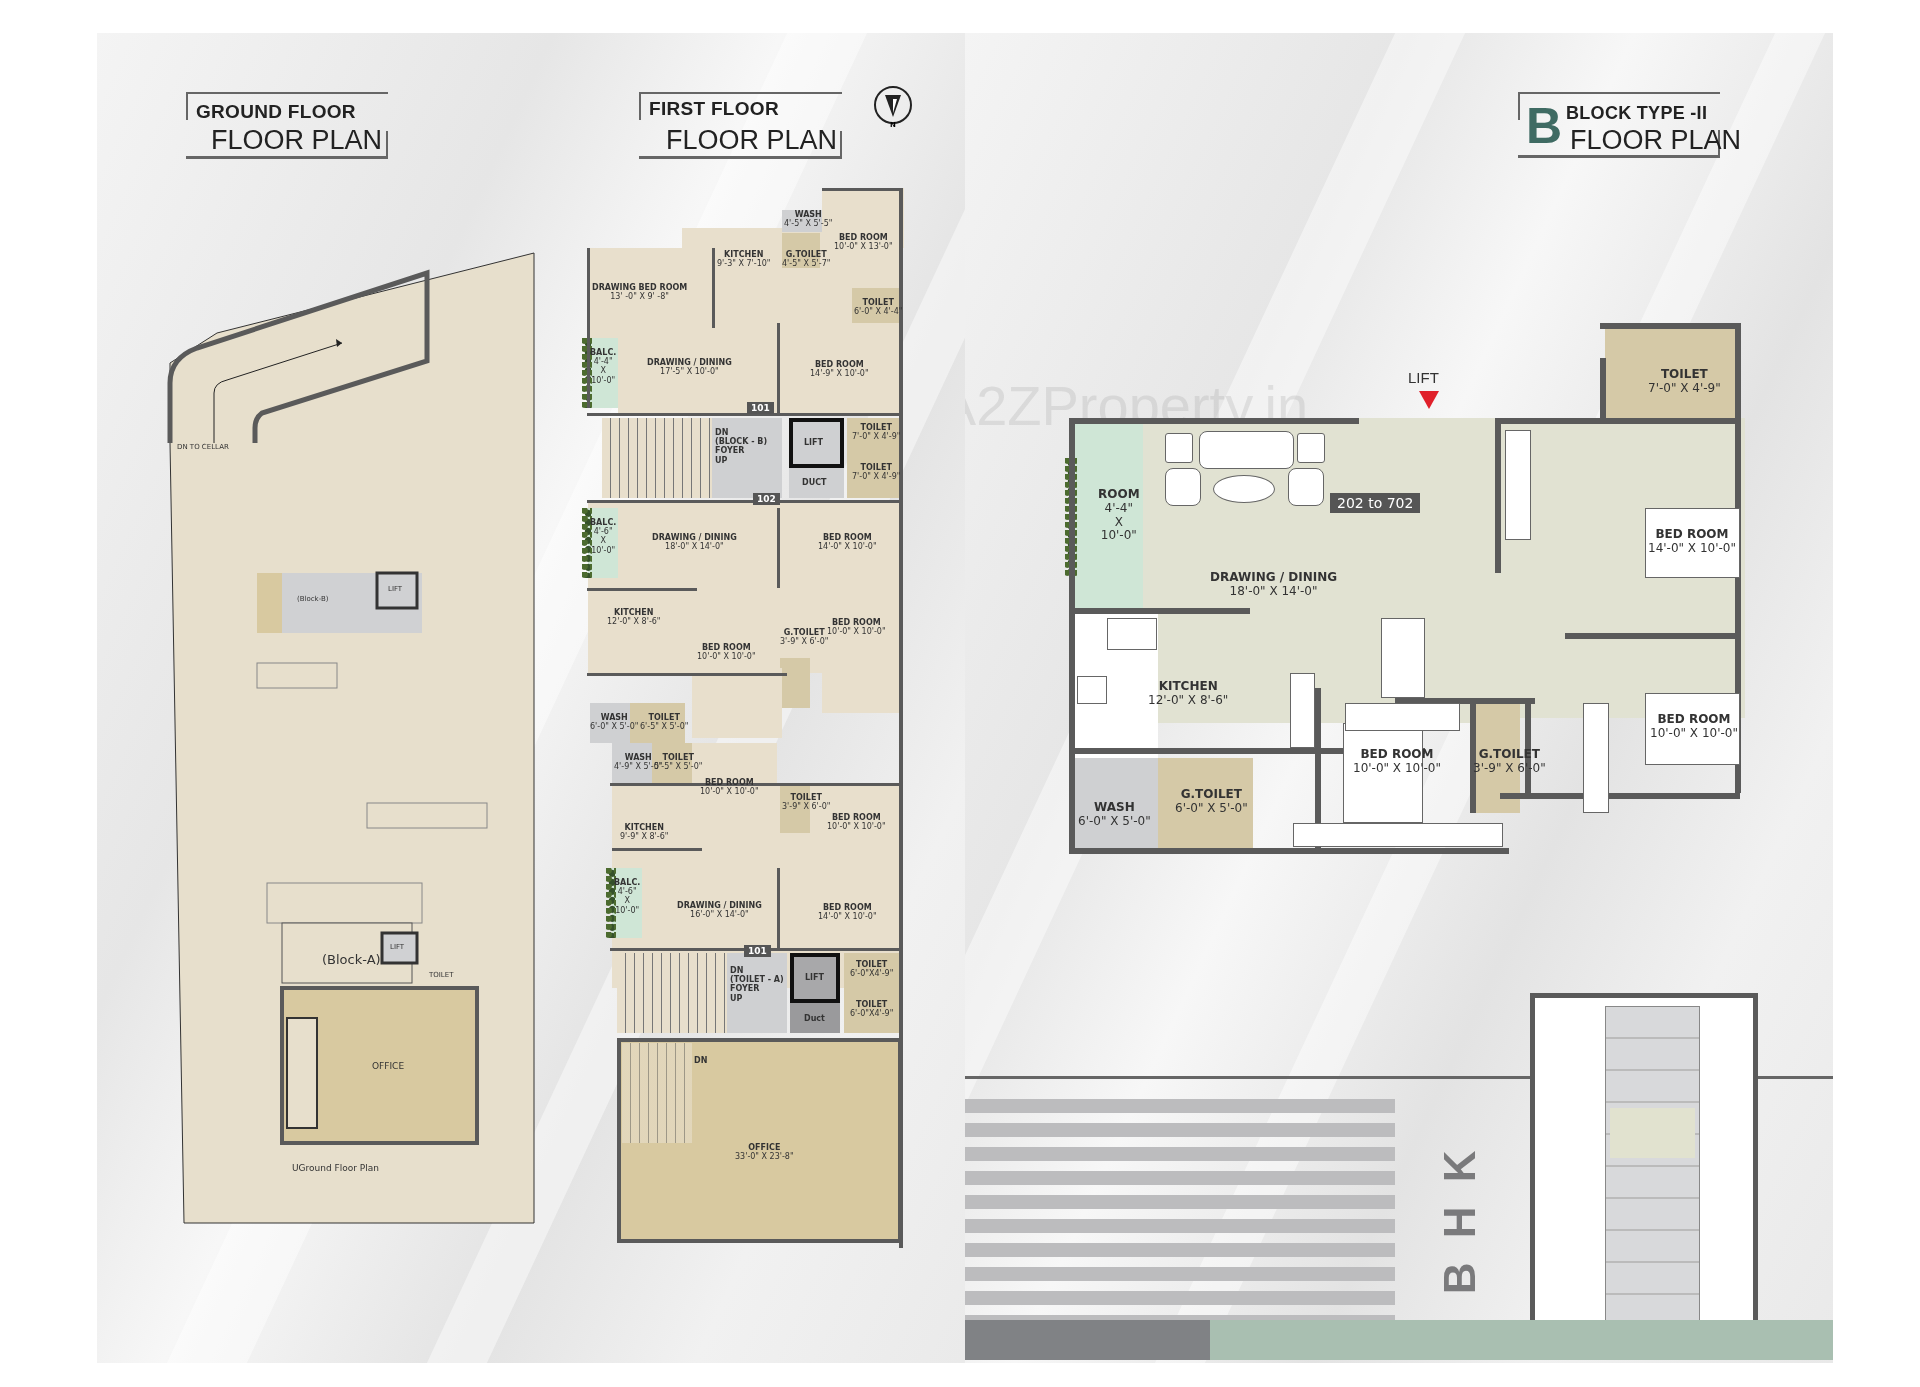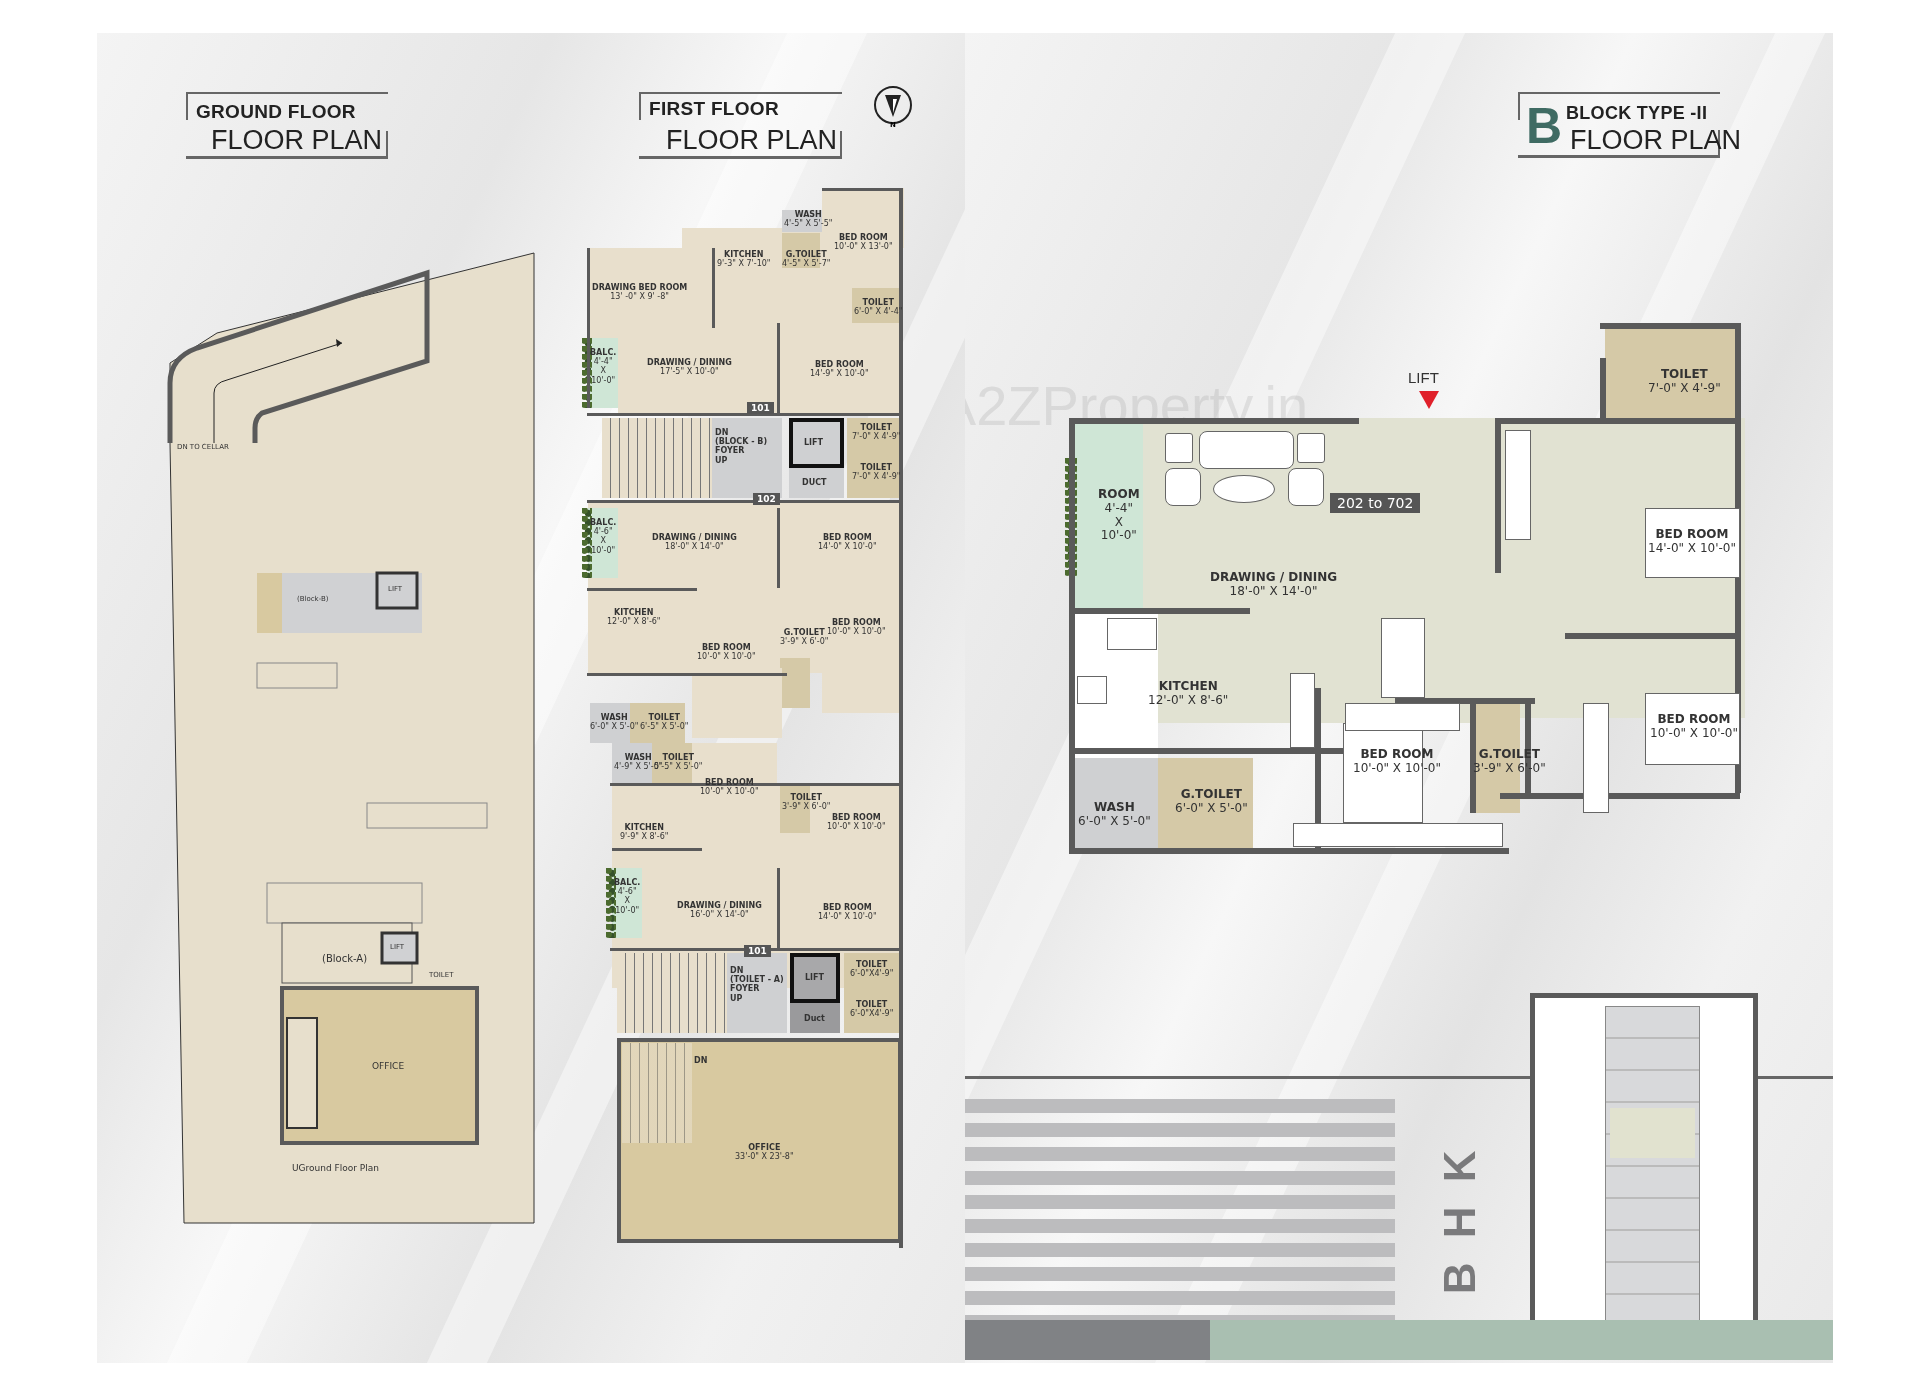--- a/index.html
+++ b/index.html
@@ -83,21 +83,21 @@
       <rect x="230" y="560" width="120" height="25" fill="none" stroke="#888"></rect>
       <rect x="130" y="640" width="155" height="40" fill="none" stroke="#888"></rect>
       <rect x="145" y="680" width="130" height="60" fill="#e7dfcc" stroke="#555" stroke-width="1"></rect>
       <rect x="245" y="690" width="35" height="30" fill="#d0d1d3" stroke="#333" stroke-width="3"></rect>
       <rect x="145" y="745" width="195" height="155" fill="#d8c9a0" stroke="#5a5a5a" stroke-width="4"></rect>
       <rect x="150" y="775" width="30" height="110" fill="#e7dfcc" stroke="#333" stroke-width="2"></rect>
     </svg>
     <div class="lbl" style="left:40px;top:200px;font-size:7px;">DN TO CELLAR</div>
     <div class="lbl" style="left:160px;top:352px;font-size:7px;">(Block-B)</div>
     <div class="lbl" style="left:251px;top:342px;font-size:7px;">LIFT</div>
-    <div class="lbl" style="left:185px;top:710px;font-size:10px;text-align:center;">(Block-A)</div>
+    <div class="lbl" style="left:185px;top:710px;font-size:13px;text-align:center;">(Block-A)</div>
     <div class="lbl" style="left:253px;top:700px;font-size:7px;">LIFT</div>
     <div class="lbl" style="left:292px;top:728px;font-size:7px;">TOILET</div>
     <div class="lbl" style="left:235px;top:818px;font-size:9px;">OFFICE</div>
     <div class="lbl" style="left:155px;top:920px;font-size:9px;">UGround Floor Plan</div>
   </div>
 
   <div class="abs" style="left:485px;top:155px;width:322px;height:1060px;">
 
     <div class="room beige" style="left:5px;top:60px;width:312px;height:120px;"></div>
     <div class="room beige" style="left:100px;top:40px;width:220px;height:30px;"></div>

